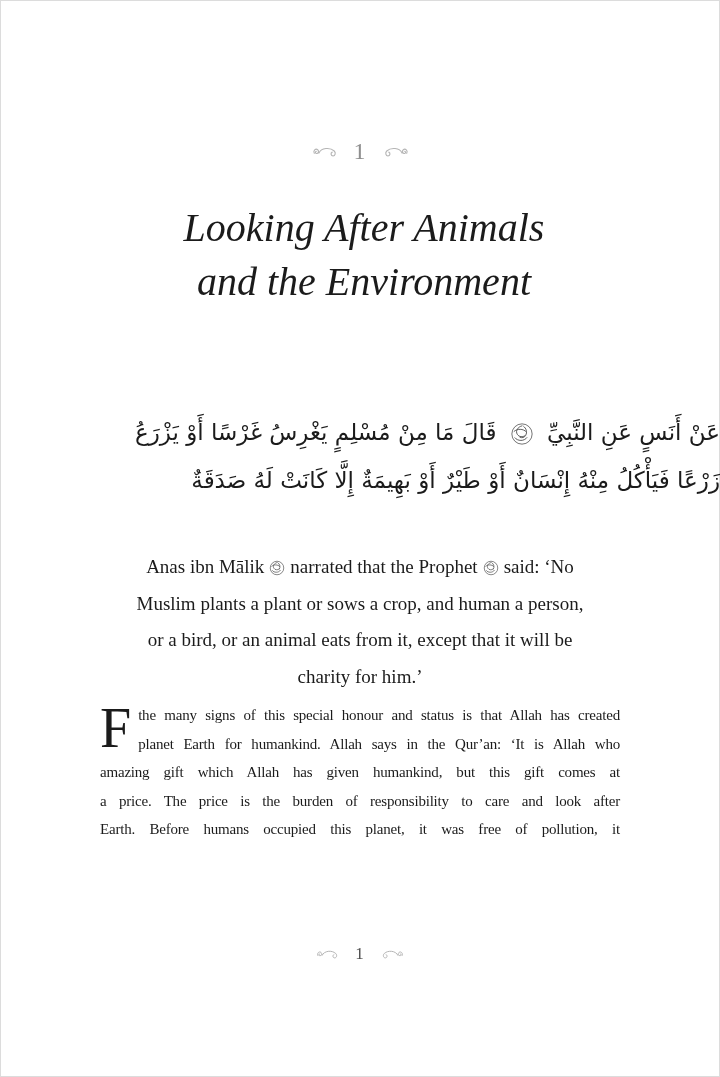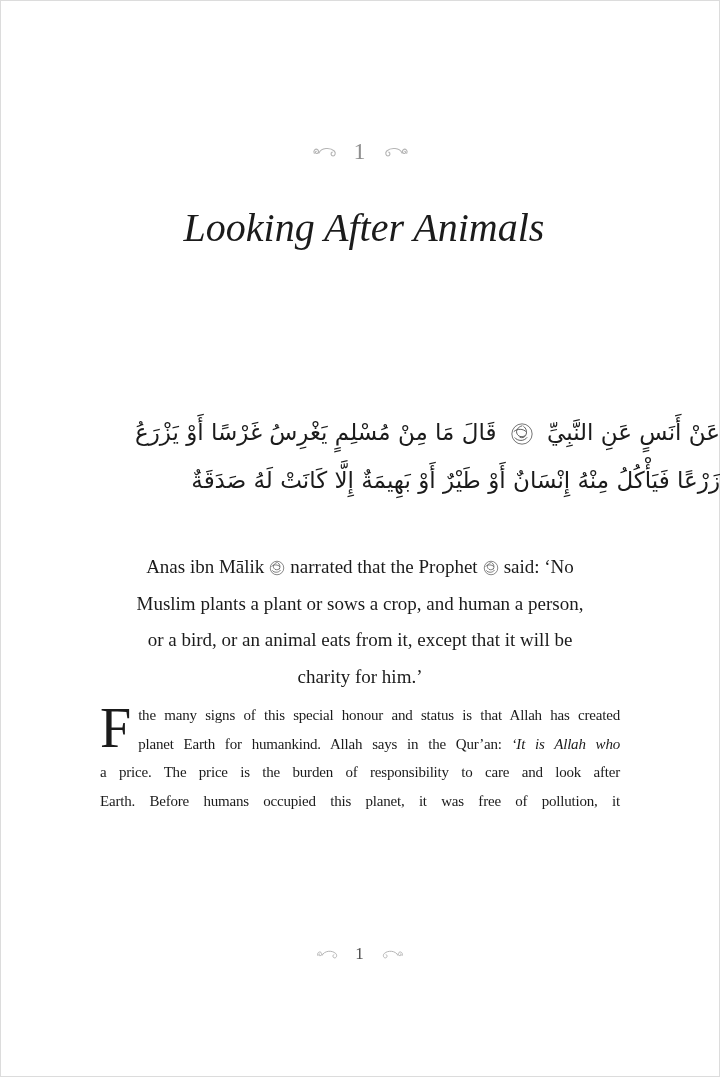--- a/index.html
+++ b/index.html
@@ -80,21 +80,21 @@
     text-align:justify;
     text-align-last:justify;
     -moz-text-align-last:justify;
   }
   .dropcap {
     float:left;
     font-size:56px; line-height:44px;
     padding:5px 7px 0 0;
     letter-spacing:0;
   }
-  .it { font-style:italic; }
+  .it { }
 </style>
 </head>
 <body>
 
 <div class="page">
 
   <div class="orn-row header">
     <span class="flourish left">
       <svg width="28" height="14" viewBox="0 0 30 14">
         <path d="M3.5 9.5 c-1.5-3 1.5-5.5 3.7-3.8 c1.8 1.4 .4 4.6-1.6 3.9 c-1.2-.5-1.1-2.2 .1-2.3
@@ -105,20 +105,21 @@
     <span class="flourish right">
       <svg width="28" height="14" viewBox="0 0 30 14">
         <path d="M3.5 9.5 c-1.5-3 1.5-5.5 3.7-3.8 c1.8 1.4 .4 4.6-1.6 3.9 c-1.2-.5-1.1-2.2 .1-2.3
                  M8.5 9.2 c2.5-5.8 12-6.4 16.4-2.2 c2 2 1 5.3-1.3 5.3 c-2.2 0-3-3.1-.9-4.1" fill="none" stroke="#b5b5b5" stroke-width="1.2" stroke-linecap="round"></path>
       </svg>
     </span>
   </div>
 
   <div class="title">
     <div>Looking After Animals</div>
+    <div>and the Environment</div>
   </div>
 
   <div class="arabic">
     <div class="line">
       <span>عَنْ أَنَسٍ عَنِ النَّبِيِّ</span>
       <span class="medallion">
         <svg width="24" height="24" viewBox="0 0 22 22">
           <circle cx="11" cy="11" r="9.3" fill="none" stroke="#4a4a4a" stroke-width="0.7"></circle>
           <path d="M11 3.5 c-4 1-6.2 4.8-4.3 7.8 c1.5 2.4 5 3 7.1 1.1
                    M3.8 8.5 c3-2.4 8.2-2.6 11 .4
@@ -147,20 +148,21 @@
   </div>
 
   <div class="body-text">
     <div class="body-line">
       <span class="dropcap">F</span>
     </div>
     <div class="body-line">the many signs of this special honour and status is that Allah has created</div>
     <div class="body-line">
       <span>planet Earth for humankind. Allah says in the Qur’an: </span><span class="it">‘It is Allah who</span>
     </div>
+    <div class="body-line">amazing gift which Allah has given humankind, but this gift comes at</div>
     <div class="body-line">a price. The price is the burden of responsibility to care and look after</div>
     <div class="body-line">Earth. Before humans occupied this planet, it was free of pollution, it</div>
   </div>
 
   <div class="orn-row footer">
     <span class="flourish left">
       <svg width="25" height="13" viewBox="0 0 30 14">
         <path d="M3.5 9.5 c-1.5-3 1.5-5.5 3.7-3.8 c1.8 1.4 .4 4.6-1.6 3.9 c-1.2-.5-1.1-2.2 .1-2.3
                  M8.5 9.2 c2.5-5.8 12-6.4 16.4-2.2 c2 2 1 5.3-1.3 5.3 c-2.2 0-3-3.1-.9-4.1" fill="none" stroke="#b5b5b5" stroke-width="1.2" stroke-linecap="round"></path>
       </svg>

